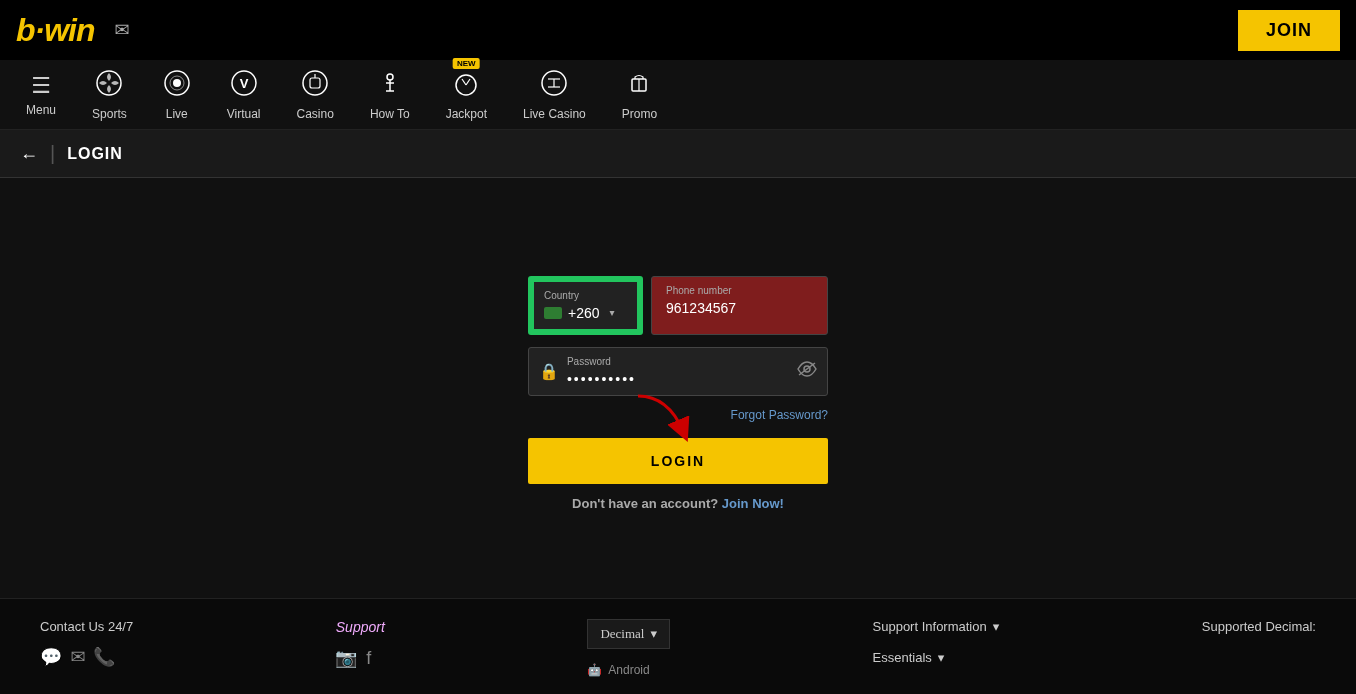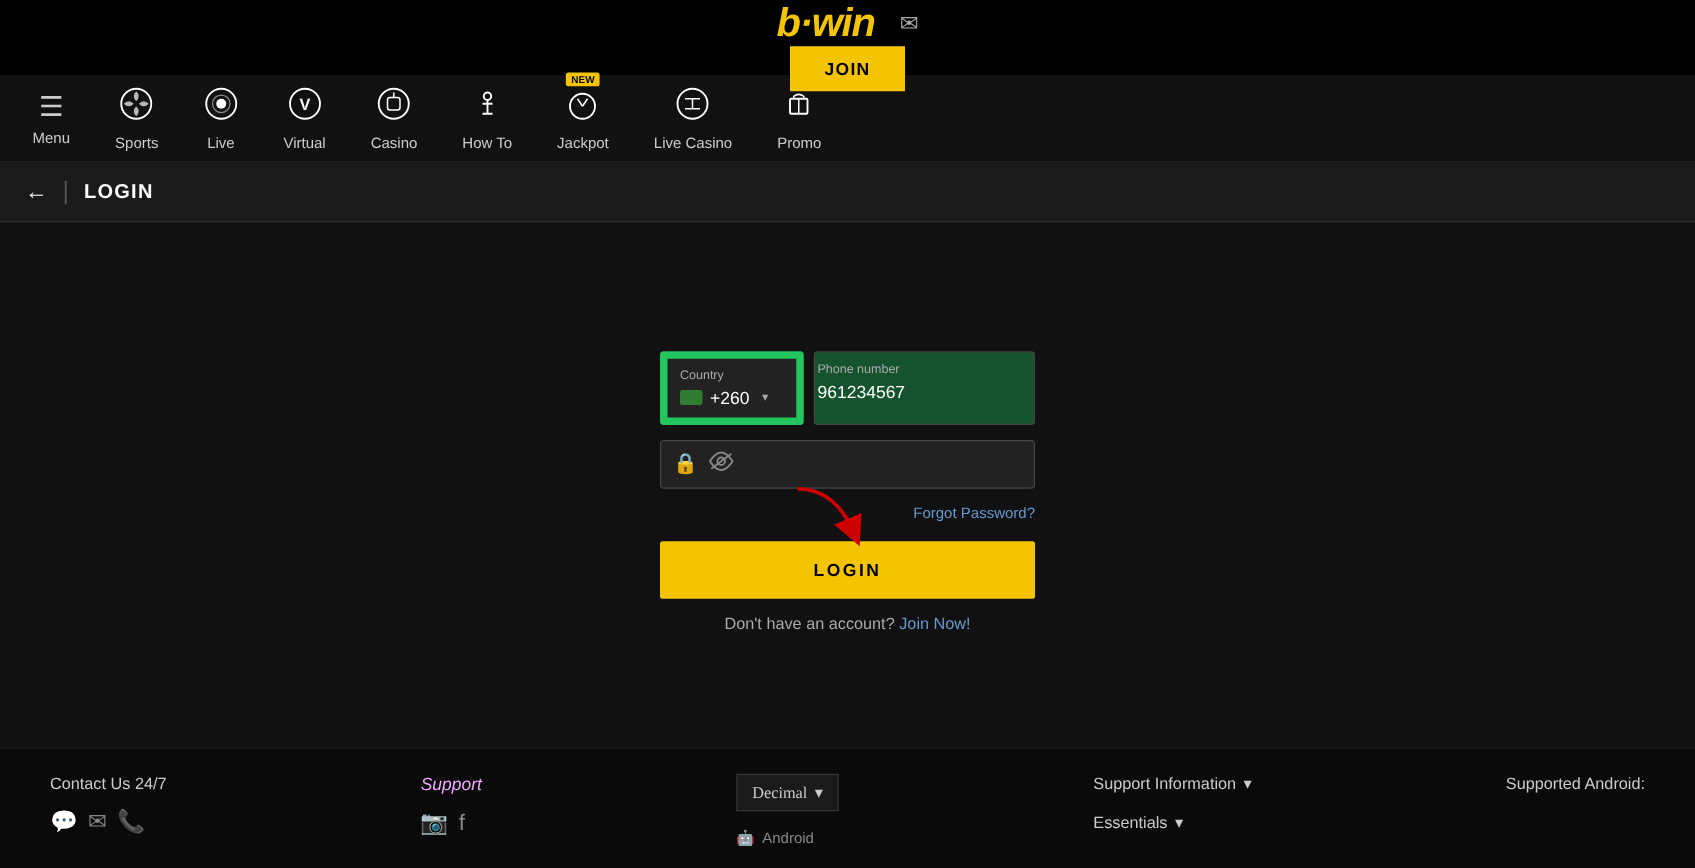--- a/index.html
+++ b/index.html
@@ -1,24 +1,24 @@
 <!DOCTYPE html>
 <html><head>
   <meta charset="utf-8">
   <style>
     * { margin: 0; padding: 0; box-sizing: border-box; }
     body { background: #111; color: #fff; font-family: Arial, sans-serif; min-height: 694px; width: 1356px; overflow-x: hidden; }
 
     
-    .header { background: #000; display: flex; align-items: center; justify-content: space-between; padding: 0 16px; height: 60px; flex-direction: column; }
+    .header { background: #000; display: flex; align-items: center; justify-content: space-between; padding: 0 16px; height: 60px; }
     .header-left { display: flex; align-items: center; gap: 20px; }
     .logo { font-size: 32px; font-weight: 900; color: #fff; font-style: italic; letter-spacing: -1px; }
     .logo span { color: #f5c400; }
     .email-icon { color: #aaa; font-size: 18px; cursor: pointer; }
-    .join-btn { background: #f5c400; color: #000; font-weight: 900; font-size: 14px; padding: 10px 28px; border: none; cursor: pointer; letter-spacing: 1px; }
+    .join-btn { background: #f5c400; color: #000; font-weight: 900; font-size: 18px; padding: 10px 28px; border: none; cursor: pointer; letter-spacing: 1px; }
 
     
     .nav { background: #111; border-bottom: 1px solid #222; display: flex; align-items: center; padding: 0 8px; height: 70px; }
     .nav-item { display: flex; flex-direction: column; align-items: center; justify-content: center; padding: 15px 18px; cursor: pointer; color: #ccc; font-size: 12px; gap: 4px; min-width: 60px; }
     .nav-icon { font-size: 22px; }
     .nav-label { font-size: 12px; }
 
     
     .breadcrumb { background: #1a1a1a; display: flex; align-items: center; padding: 0 20px; height: 48px; gap: 12px; border-bottom: 1px solid #333; }
     .back-arrow { color: #fff; font-size: 18px; cursor: pointer; }
@@ -32,35 +32,35 @@
     .form-container { display: flex; flex-direction: column; gap: 12px; width: 300px; }
 
     .phone-row { display: flex; gap: 8px; }
 
     .country-select { background: #222; border: 6px solid #22c55e; color: #fff; padding: 8px 10px; border-radius: 3px; width: 115px; position: relative; cursor: pointer; }
     .country-label { font-size: 10px; color: #aaa; display: block; margin-bottom: 4px; }
     .country-value { display: flex; align-items: center; gap: 6px; font-size: 14px; }
     .flag { width: 18px; height: 12px; background: #2e7d32; border-radius: 2px; display: inline-block; }
     .chevron { color: #aaa; font-size: 10px; margin-left: 4px; }
 
-    .phone-field { background: #14532d; border: 1px solid #444; color: #fff; padding: 8px 2px; border-radius: 3px; flex: 1; }
+    .phone-field { background: #7f1d1d; border: 1px solid #444; color: #fff; padding: 8px 14px; border-radius: 3px; flex: 1; }
     .field-label { font-size: 10px; color: #aaa; display: block; margin-bottom: 4px; }
     .field-value { font-size: 14px; color: #fff; }
 
     .password-field { background: #222; border: 1px solid #444; color: #fff; padding: 8px 10px; border-radius: 3px; width: 100%; display: flex; align-items: center; gap: 8px; }
     .lock-icon { color: #aaa; font-size: 16px; }
     .password-content { flex: 1; }
     .password-dots { font-size: 14px; color: #fff; letter-spacing: 2px; }
     .eye-icon { color: #888; font-size: 16px; cursor: pointer; }
 
     .forgot-link { text-align: right; color: #6699cc; font-size: 12px; cursor: pointer; text-decoration: none; }
 
     .login-btn { background: #f5c400; color: #000; font-weight: 900; font-size: 14px; letter-spacing: 2px; border: none; padding: 15px; width: 100%; cursor: pointer; border-radius: 2px; margin-top: 4px; }
 
-    .register-text { text-align: center; font-size: 13px; color: #aaa; }
+    .register-text { text-align: center; font-size: 13px; color: #aaa; font-weight: bold; }
     .join-link { color: #6699cc; cursor: pointer; text-decoration: none; }
 
     
     .footer { background: #0a0a0a; border-top: 1px solid #222; padding: 20px 40px; display: flex; align-items: flex-start; justify-content: space-between; min-height: 80px; }
     .footer-col { display: flex; flex-direction: column; gap: 8px; }
     .footer-heading { font-size: 13px; color: #ccc; }
     .footer-heading-yellow { font-size: 14px; color: #f0abfc; font-style: italic; }
     .footer-row { display: flex; align-items: center; gap: 8px; margin-top: 4px; }
     .footer-icon { color: #888; font-size: 18px; }
     .footer-dropdown { display: flex; align-items: center; gap: 6px; color: #ccc; font-size: 13px; cursor: pointer; background: #1a1a1a; border: 1px solid #333; padding: 6px 12px; font-family: Liberation Serif, serif; }
@@ -191,20 +191,24 @@
       </div>
 
       <div class="phone-field">
         <span class="field-label">Phone number</span>
         <div class="field-value">961234567</div>
       </div>
     </div>
 
     <div class="password-field">
       <span class="lock-icon">🔒</span>
+      <div class="password-content">
+        <span class="field-label">Password</span>
+        <div class="password-dots">••••••••••</div>
+      </div>
       <span class="eye-icon">
         <svg width="20" height="16" viewBox="0 0 20 16" fill="none">
             <path d="M10 1C5 1 1 8 1 8C1 8 5 15 10 15C15 15 19 8 19 8C19 8 15 1 10 1Z" stroke="#888" stroke-width="1.5" fill="none"></path>
             <circle cx="10" cy="8" r="3" stroke="#888" stroke-width="1.5" fill="none"></circle>
             <line x1="2" y1="14" x2="18" y2="2" stroke="#888" stroke-width="1.5"></line>
           </svg>
       </span>
     </div>
 
     <a class="forgot-link">Forgot Password?</a>
@@ -259,15 +263,15 @@
     <div class="footer-dropdown-plain">
       <span>Support Information</span>
       <span>▾</span>
     </div>
     <div class="footer-dropdown-plain" style="margin-top:8px;">
       <span>Essentials</span>
       <span>▾</span>
     </div>
   </div>
   <div class="footer-col">
-    <span class="footer-heading">Supported Android:</span>
+    <span class="footer-heading">Supported Decimal:</span>
   </div>
 </div>
 
 </body></html>

